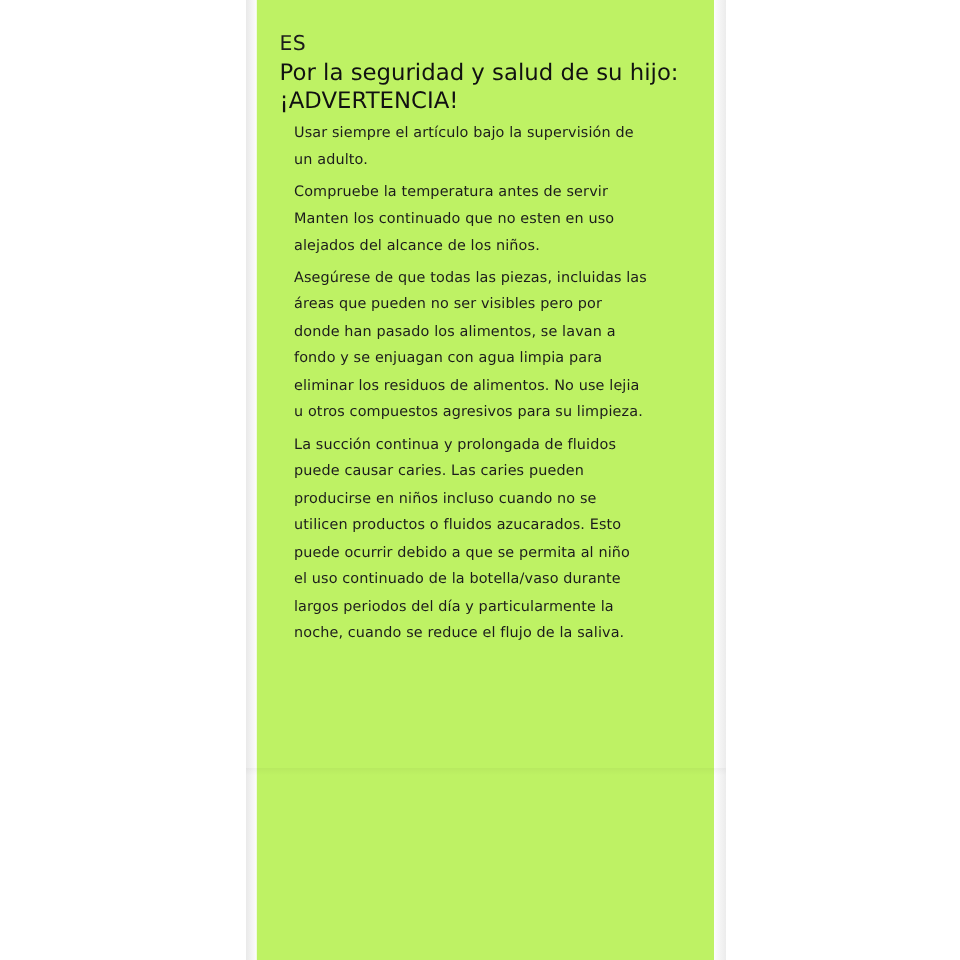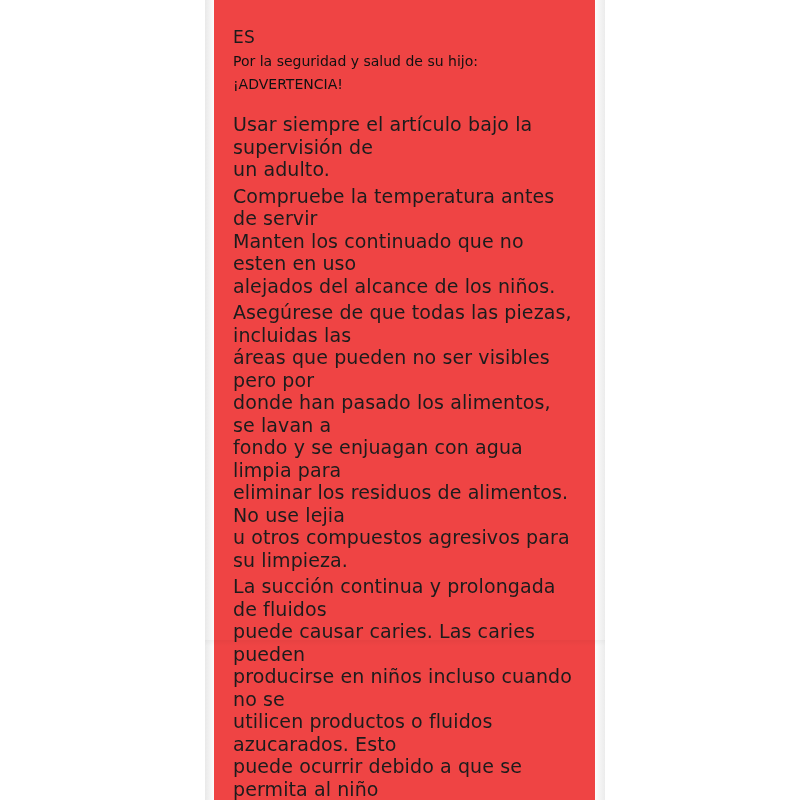--- a/index.html
+++ b/index.html
@@ -22,21 +22,21 @@
     overflow: hidden;
   }
 
   
   #label-panel {
     position: absolute;
     left: 205px;
     top: 0px;
     width: 400px;
     height: 800px;
-    background: #ef4444;
+    background: #bef264;
     box-shadow: 0 0 0 0 rgba(0,0,0,0);
   }
 
   
   #label-panel::before {
     content: "";
     position: absolute;
     left: 0;
     top: 0;
     width: 9px;
@@ -73,32 +73,32 @@
 
   .lang-code {
     font-size: 17px;
     line-height: 23px;
     color: #1b1b1b;
     letter-spacing: 0.2px;
     margin: 0 0 1px 0;
   }
 
   .warn-head {
-    font-size: 14px;
+    font-size: 19px;
     line-height: 23px;
     color: #111111;
-    margin: 0 0 17px 0;
+    margin: 0 0 3px 0;
     white-space: pre-line;
   }
 
   .para {
-    font-size: 19px;
+    font-size: 12px;
     line-height: 22.5px;
     color: #1c1c1c;
-    margin: 0 0 4px 0;
+    margin: 0 0 4px 12px;
     white-space: pre-line;
     letter-spacing: 0.1px;
   }
   .para:last-child { margin-bottom: 0; }
 </style>
 </head>
 <body>
 
 <div id="page">
   <div id="label-panel">

